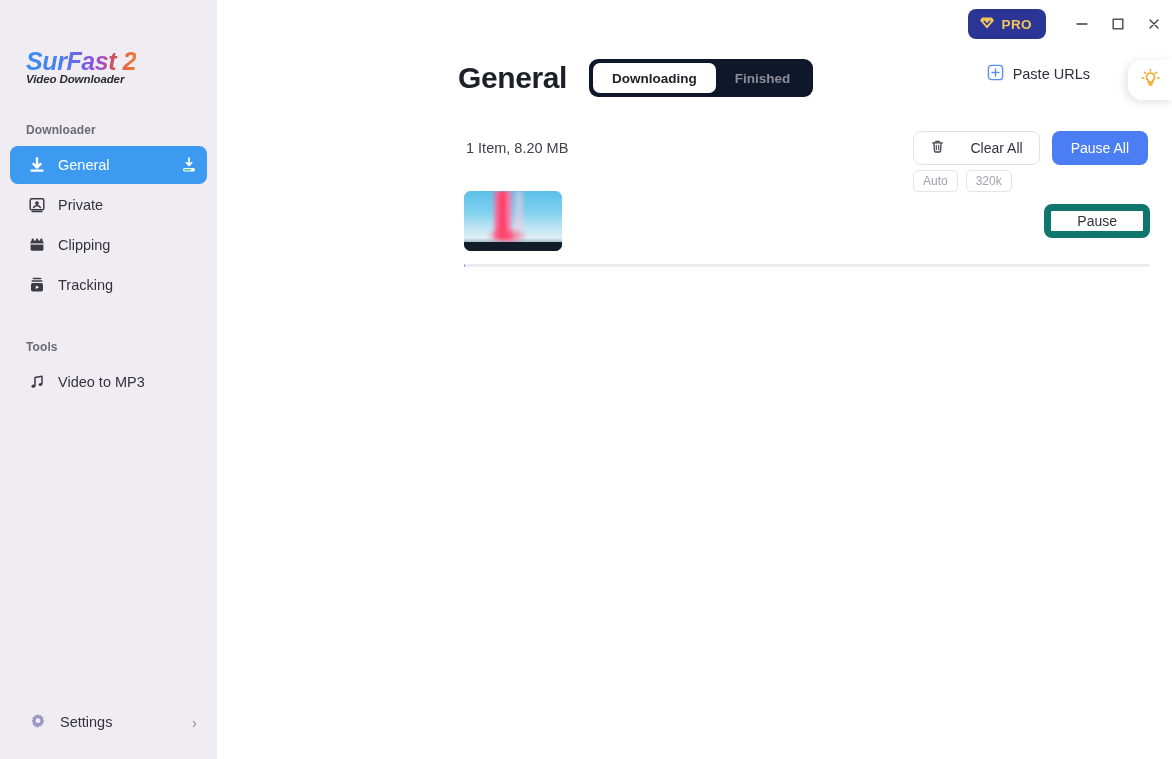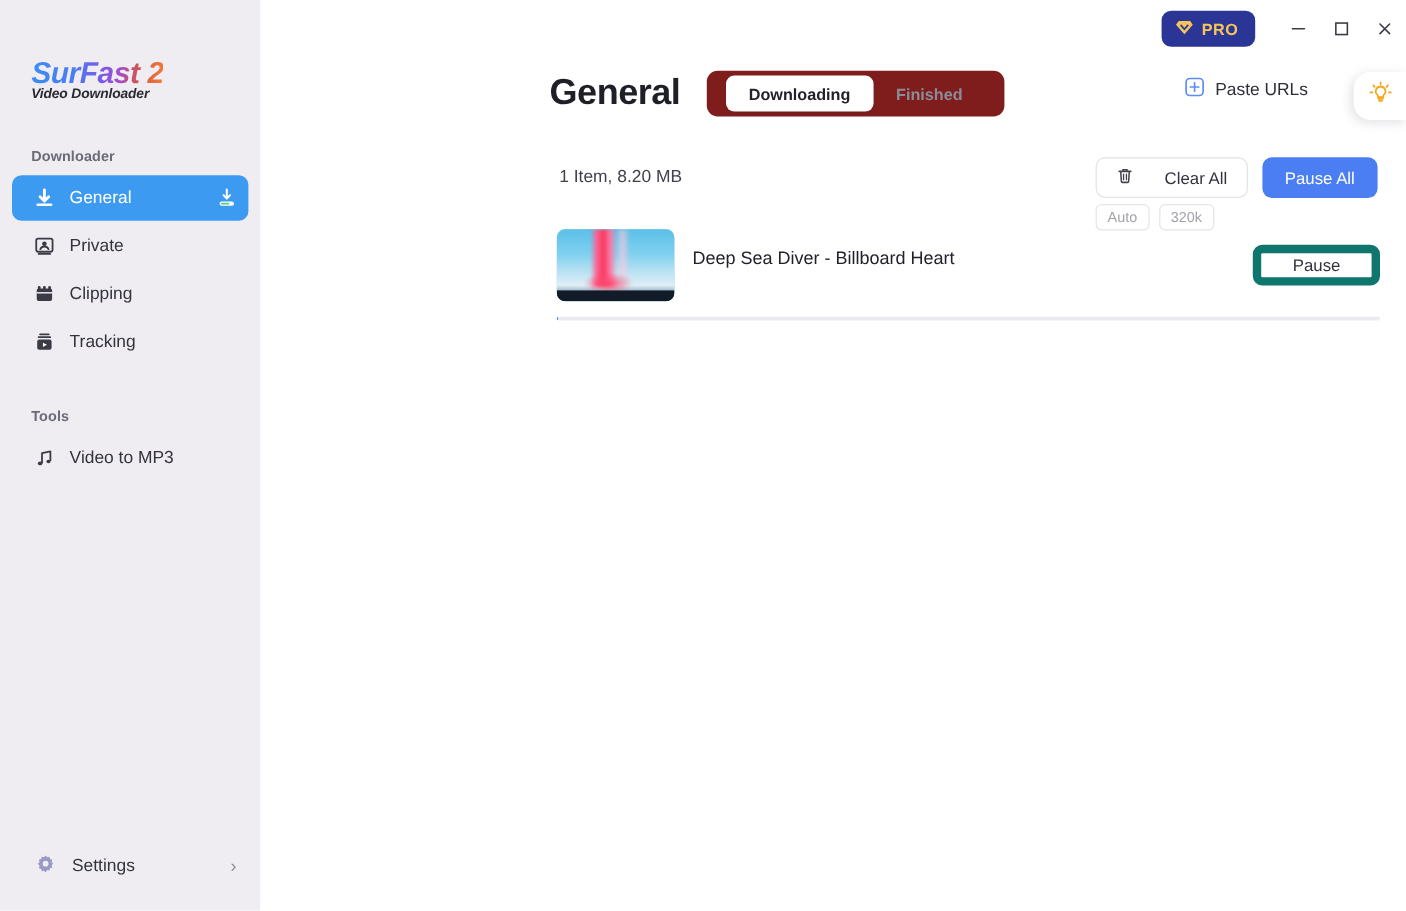--- a/index.html
+++ b/index.html
@@ -161,23 +161,23 @@
   .page-title {
     font-size: 30px;
     font-weight: bold;
     color: #1f1f28;
     letter-spacing: -0.4px;
     margin-right: 22px;
     line-height: 1;
   }
   .tabs {
     display: flex;
-    background: #7f1d1d;
+    background: #0f172a;
     border-radius: 9px;
-    padding: 16px;
+    padding: 4px;
     height: 38px;
     align-items: center;
   }
   .tab {
     font-size: 13.5px;
     font-weight: bold;
     color: #8c8c98;
     padding: 0 19px;
     height: 30px;
     display: flex; align-items: center;
@@ -544,21 +544,20 @@
 
           <div class="thumb">
             <div class="sky"></div>
             <div class="beam"></div>
             <div class="beam2"></div>
             <div class="glow"></div>
             <div class="sea"></div>
           </div>
 
           <div class="dl-info">
-            <div class="dl-title">Deep Sea Diver - Billboard Heart</div>
           </div>
 
           <div class="badges">
             <span class="badge">Auto</span>
             <span class="badge">320k</span>
           </div>
 
           <div class="dl-action">
             <div class="btn-pause-item">Pause</div>
           </div>

